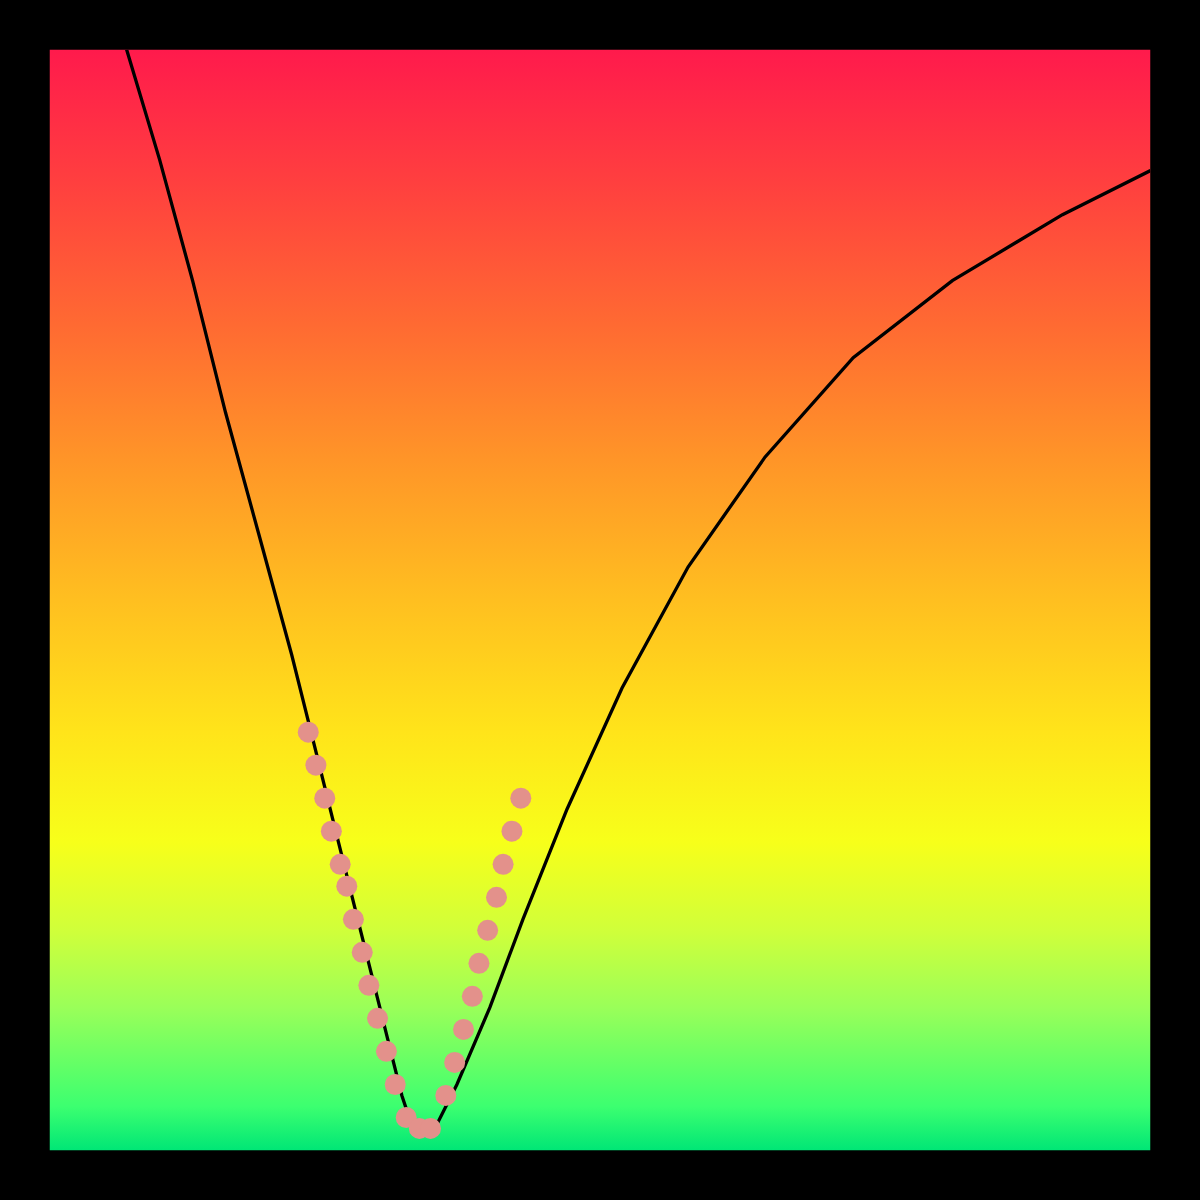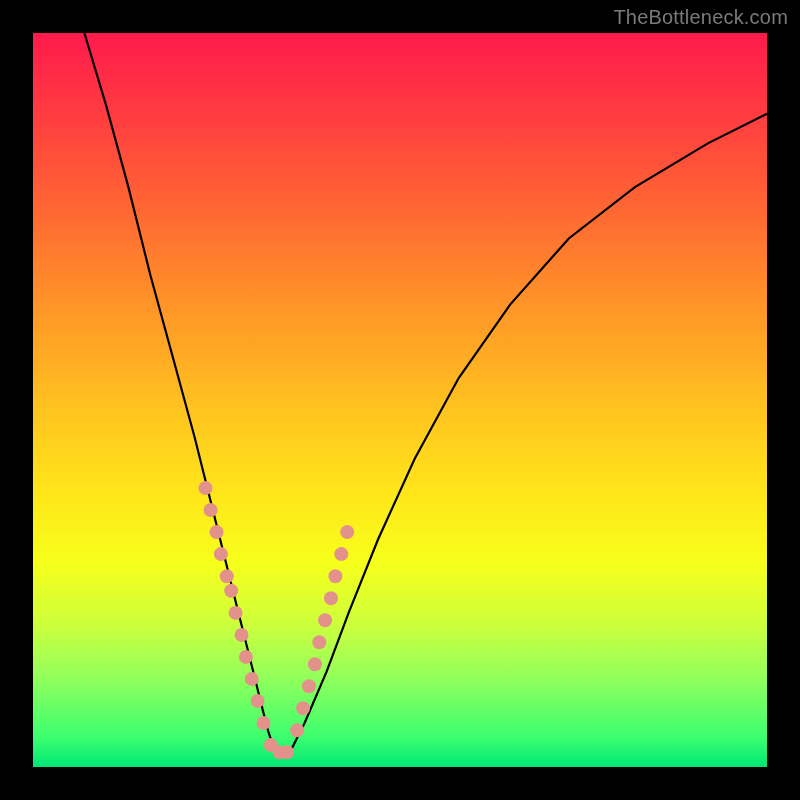--- a/index.html
+++ b/index.html
@@ -87,14 +87,13 @@
           <circle cx="281.9" cy="631.2" r="7" fill="#e3918b"></circle>
           <circle cx="286.3" cy="609.2" r="7" fill="#e3918b"></circle>
           <circle cx="292.1" cy="587.2" r="7" fill="#e3918b"></circle>
           <circle cx="298.0" cy="565.2" r="7" fill="#e3918b"></circle>
           <circle cx="302.4" cy="543.2" r="7" fill="#e3918b"></circle>
           <circle cx="308.3" cy="521.1" r="7" fill="#e3918b"></circle>
           <circle cx="314.2" cy="499.1" r="7" fill="#e3918b"></circle>
         </g>
     </svg>
   </div>
-  <div class="watermark">TheBottleneck.com</div>
 </div>
 
 </body></html>

